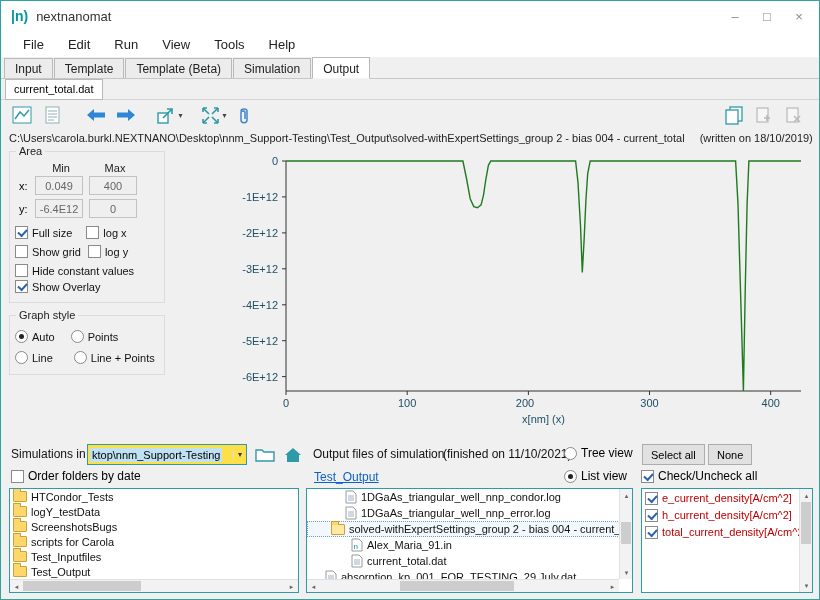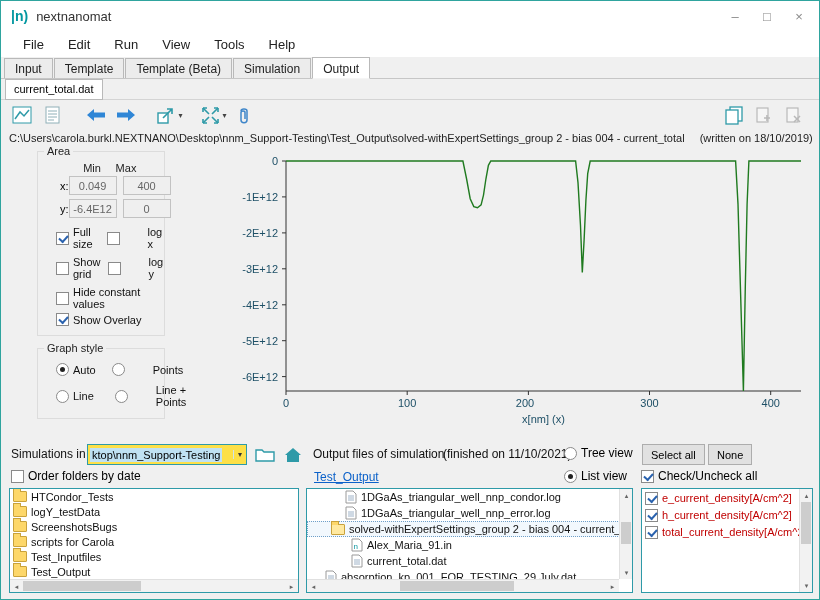--- a/index.html
+++ b/index.html
@@ -33,32 +33,32 @@
   .tool-gap { width:14px; }
   .toolbar-right { position:absolute; right:8px; top:2px; display:flex; }
   .tool-btn.disabled svg { opacity:0.45; }
 
   
   .pathline { font-size:11px; color:#222; padding:2px 8px 0; white-space:nowrap; }
   .pathline .written { margin-left:12px; }
 
   
   .left-panel { position:absolute; left:8px; top:150px; width:156px; }
-  .groupbox { border:1px solid #dcdcdc; position:relative; padding:10px 18px 6px; margin-bottom:12px;margin-left:28px; }
+  .groupbox { border:1px solid #dcdcdc; position:relative; padding:10px 5px 6px; margin-bottom:12px; }
   .groupbox .legend { position:absolute; top:-7px; left:6px; background:#f0f0f0; padding:0 3px; font-size:11px; color:#222; }
   .minmax-head { display:flex; font-size:11px; color:#222; margin:0 0 2px 22px; }
   .minmax-head span { width:48px; text-align:center; margin-right:6px; }
   .mm-row { display:flex; align-items:center; margin-bottom:4px; }
   .mm-label { width:16px; font-size:11px; margin-left:4px; }
   .mm-row input { width:48px; height:19px; font-size:11px; color:#666; text-align:center; background:#efefef; border:1px solid #c2c2c2; margin-right:6px; font-family:inherit; }
   .cb-grid { margin-top:5px; }
   .cb-row { display:flex; align-items:center; margin:3px 0; }
   .cb-row .lbl2, .radio-row .lbl2 { font-size:11px; margin-left:4px; color:#111; }
   .two-col { display:flex;align-items:center; }
-  .two-col .col2 { margin-left:14px;gap:24px; }
+  .two-col .col2 { margin-left:14px; }
   .cb { display:inline-block; width:13px; height:13px; background:#fff; border:1px solid #8a8a8a; position:relative; flex:none; }
   .cb.checked::after { content:""; position:absolute; left:2px; top:2px; width:7px; height:4px; border-left:2px solid #2a62ae; border-bottom:2px solid #2a62ae; transform:rotate(-48deg); }
   .radio { display:inline-block; width:13px; height:13px; border:1px solid #8a8a8a; border-radius:50%; background:#fff; position:relative; flex:none; }
   .radio.selected::after { content:""; position:absolute; left:3px; top:3px; width:5px; height:5px; border-radius:50%; background:#222; }
   .radio-row { display:flex; align-items:center; margin:4px 0; }
 
   
   .chart-area { position:absolute; left:225px; top:152px; width:585px; height:285px; }
   .yticks { position:absolute; left:0; top:8px; width:56px; height:230px; }
   .ytick { position:absolute; right:4px; font-size:11px; color:#1d4f66; }

